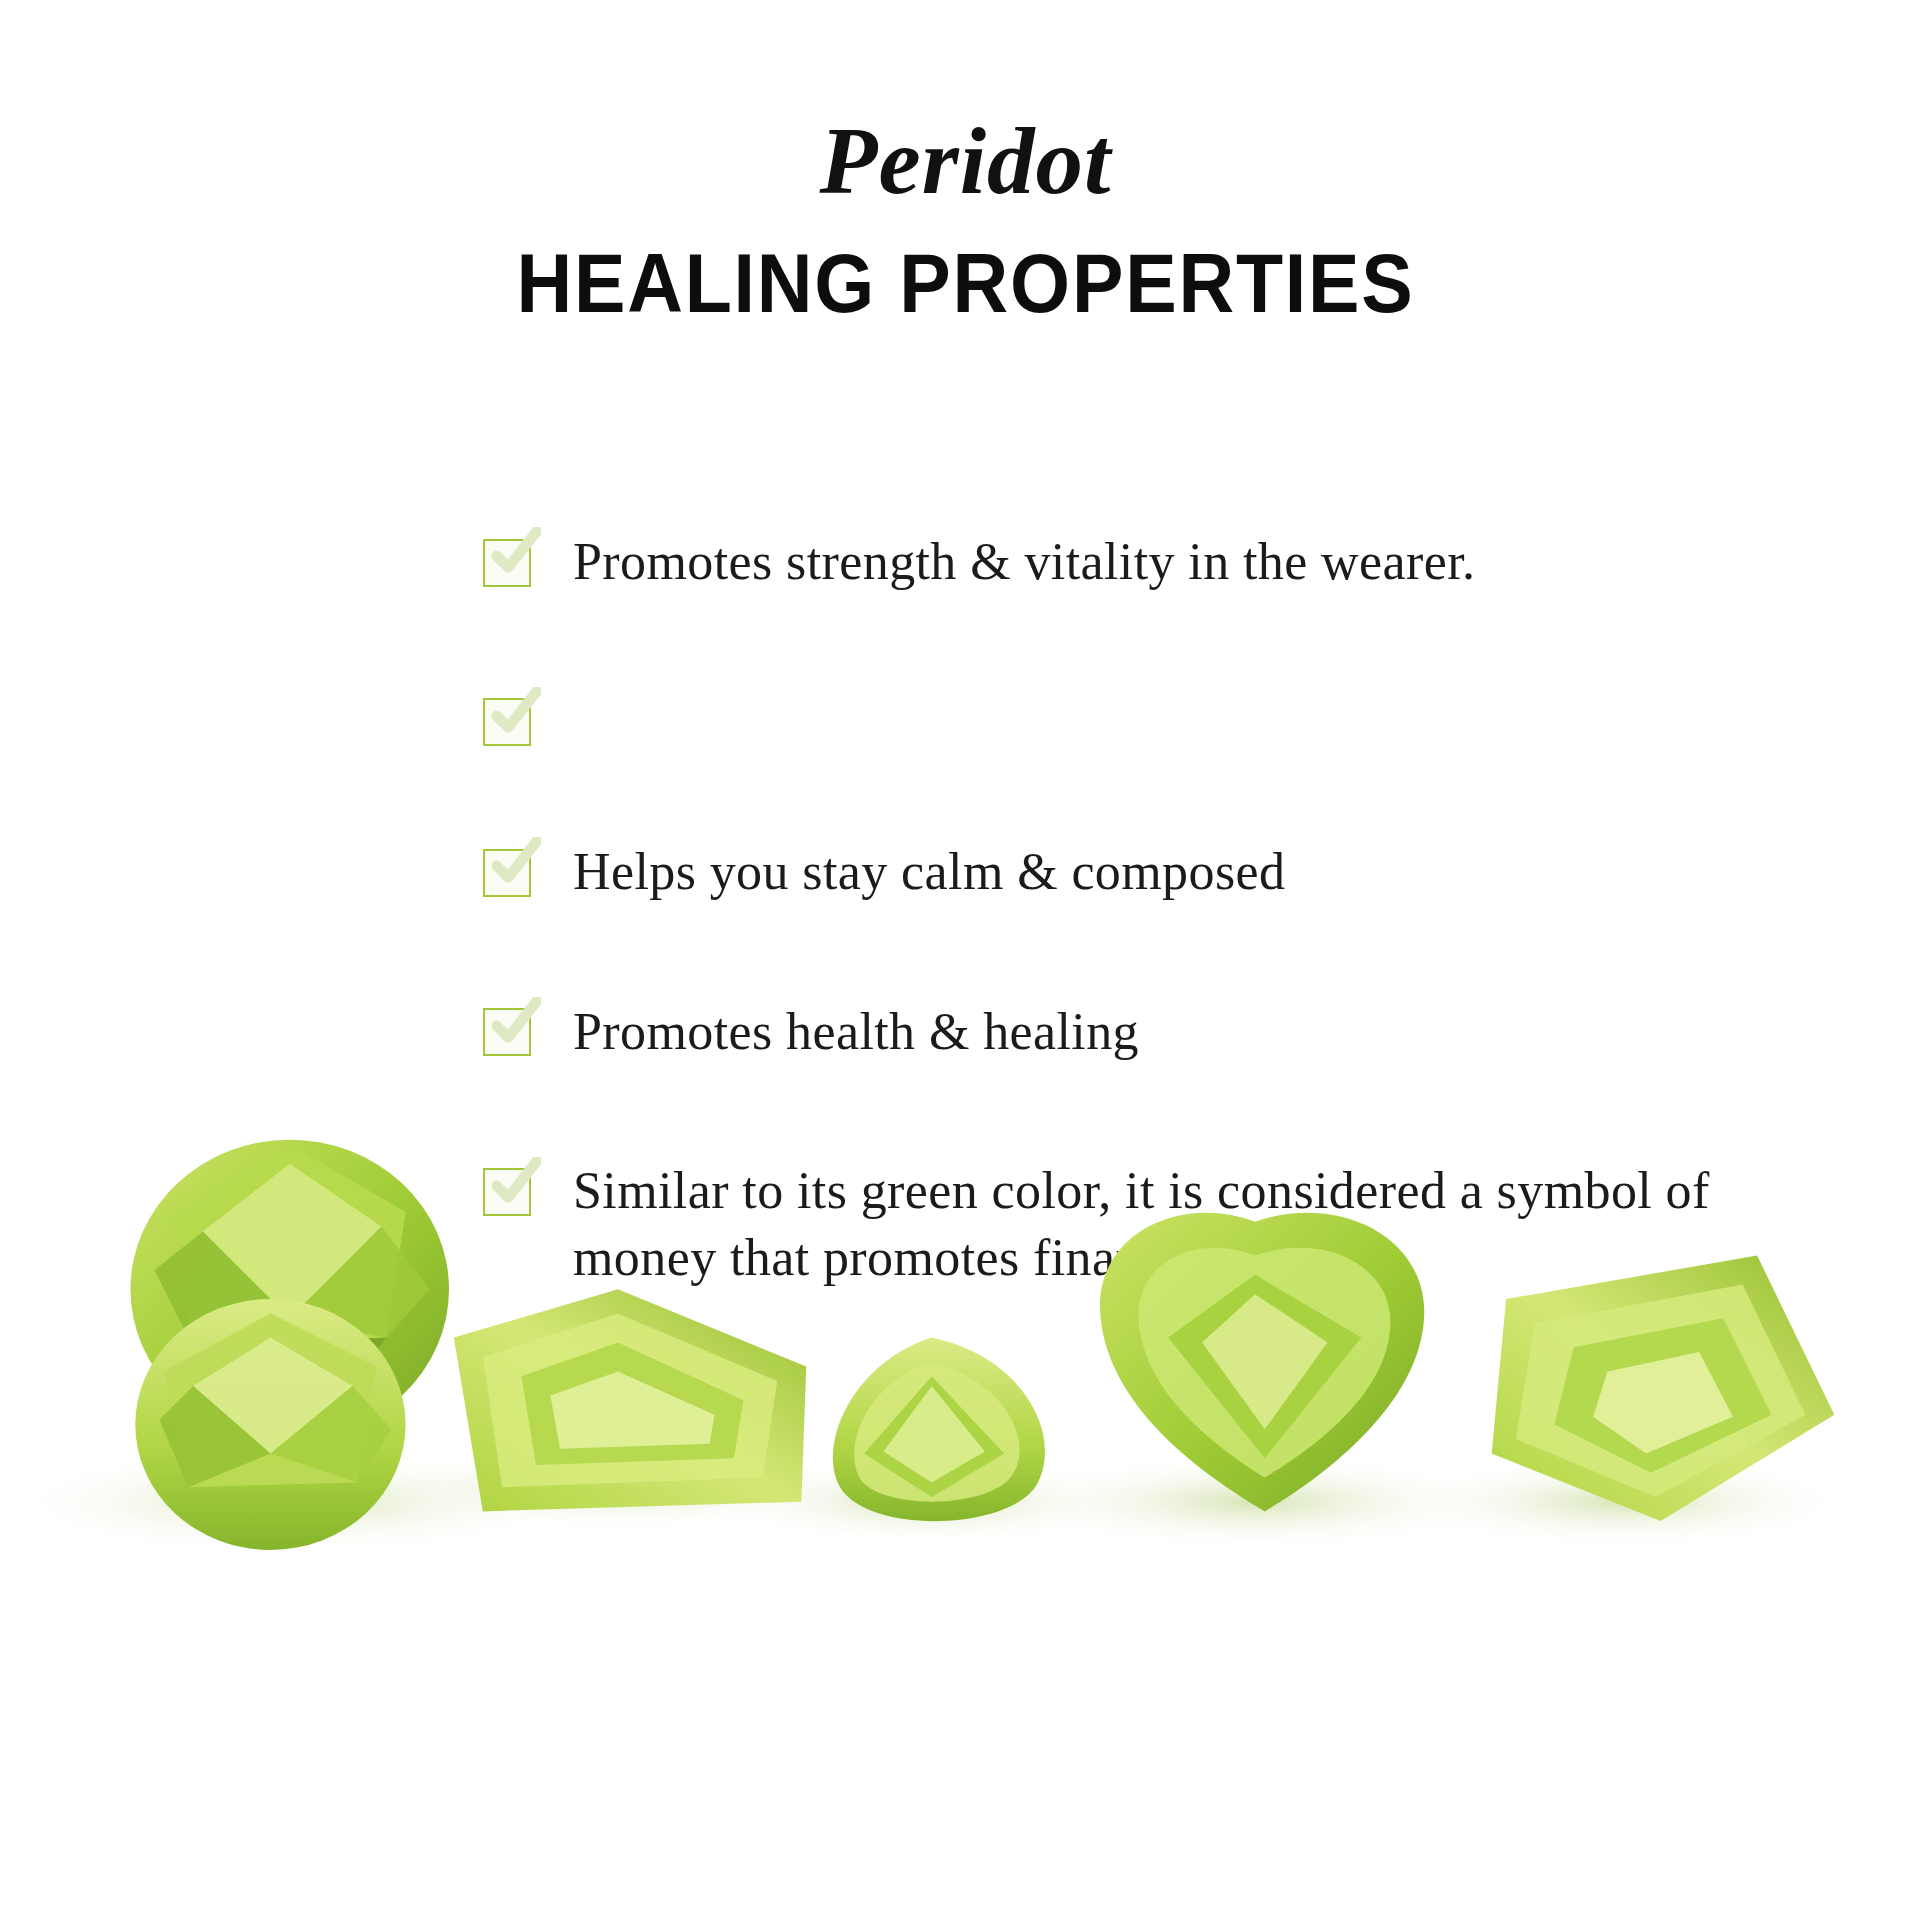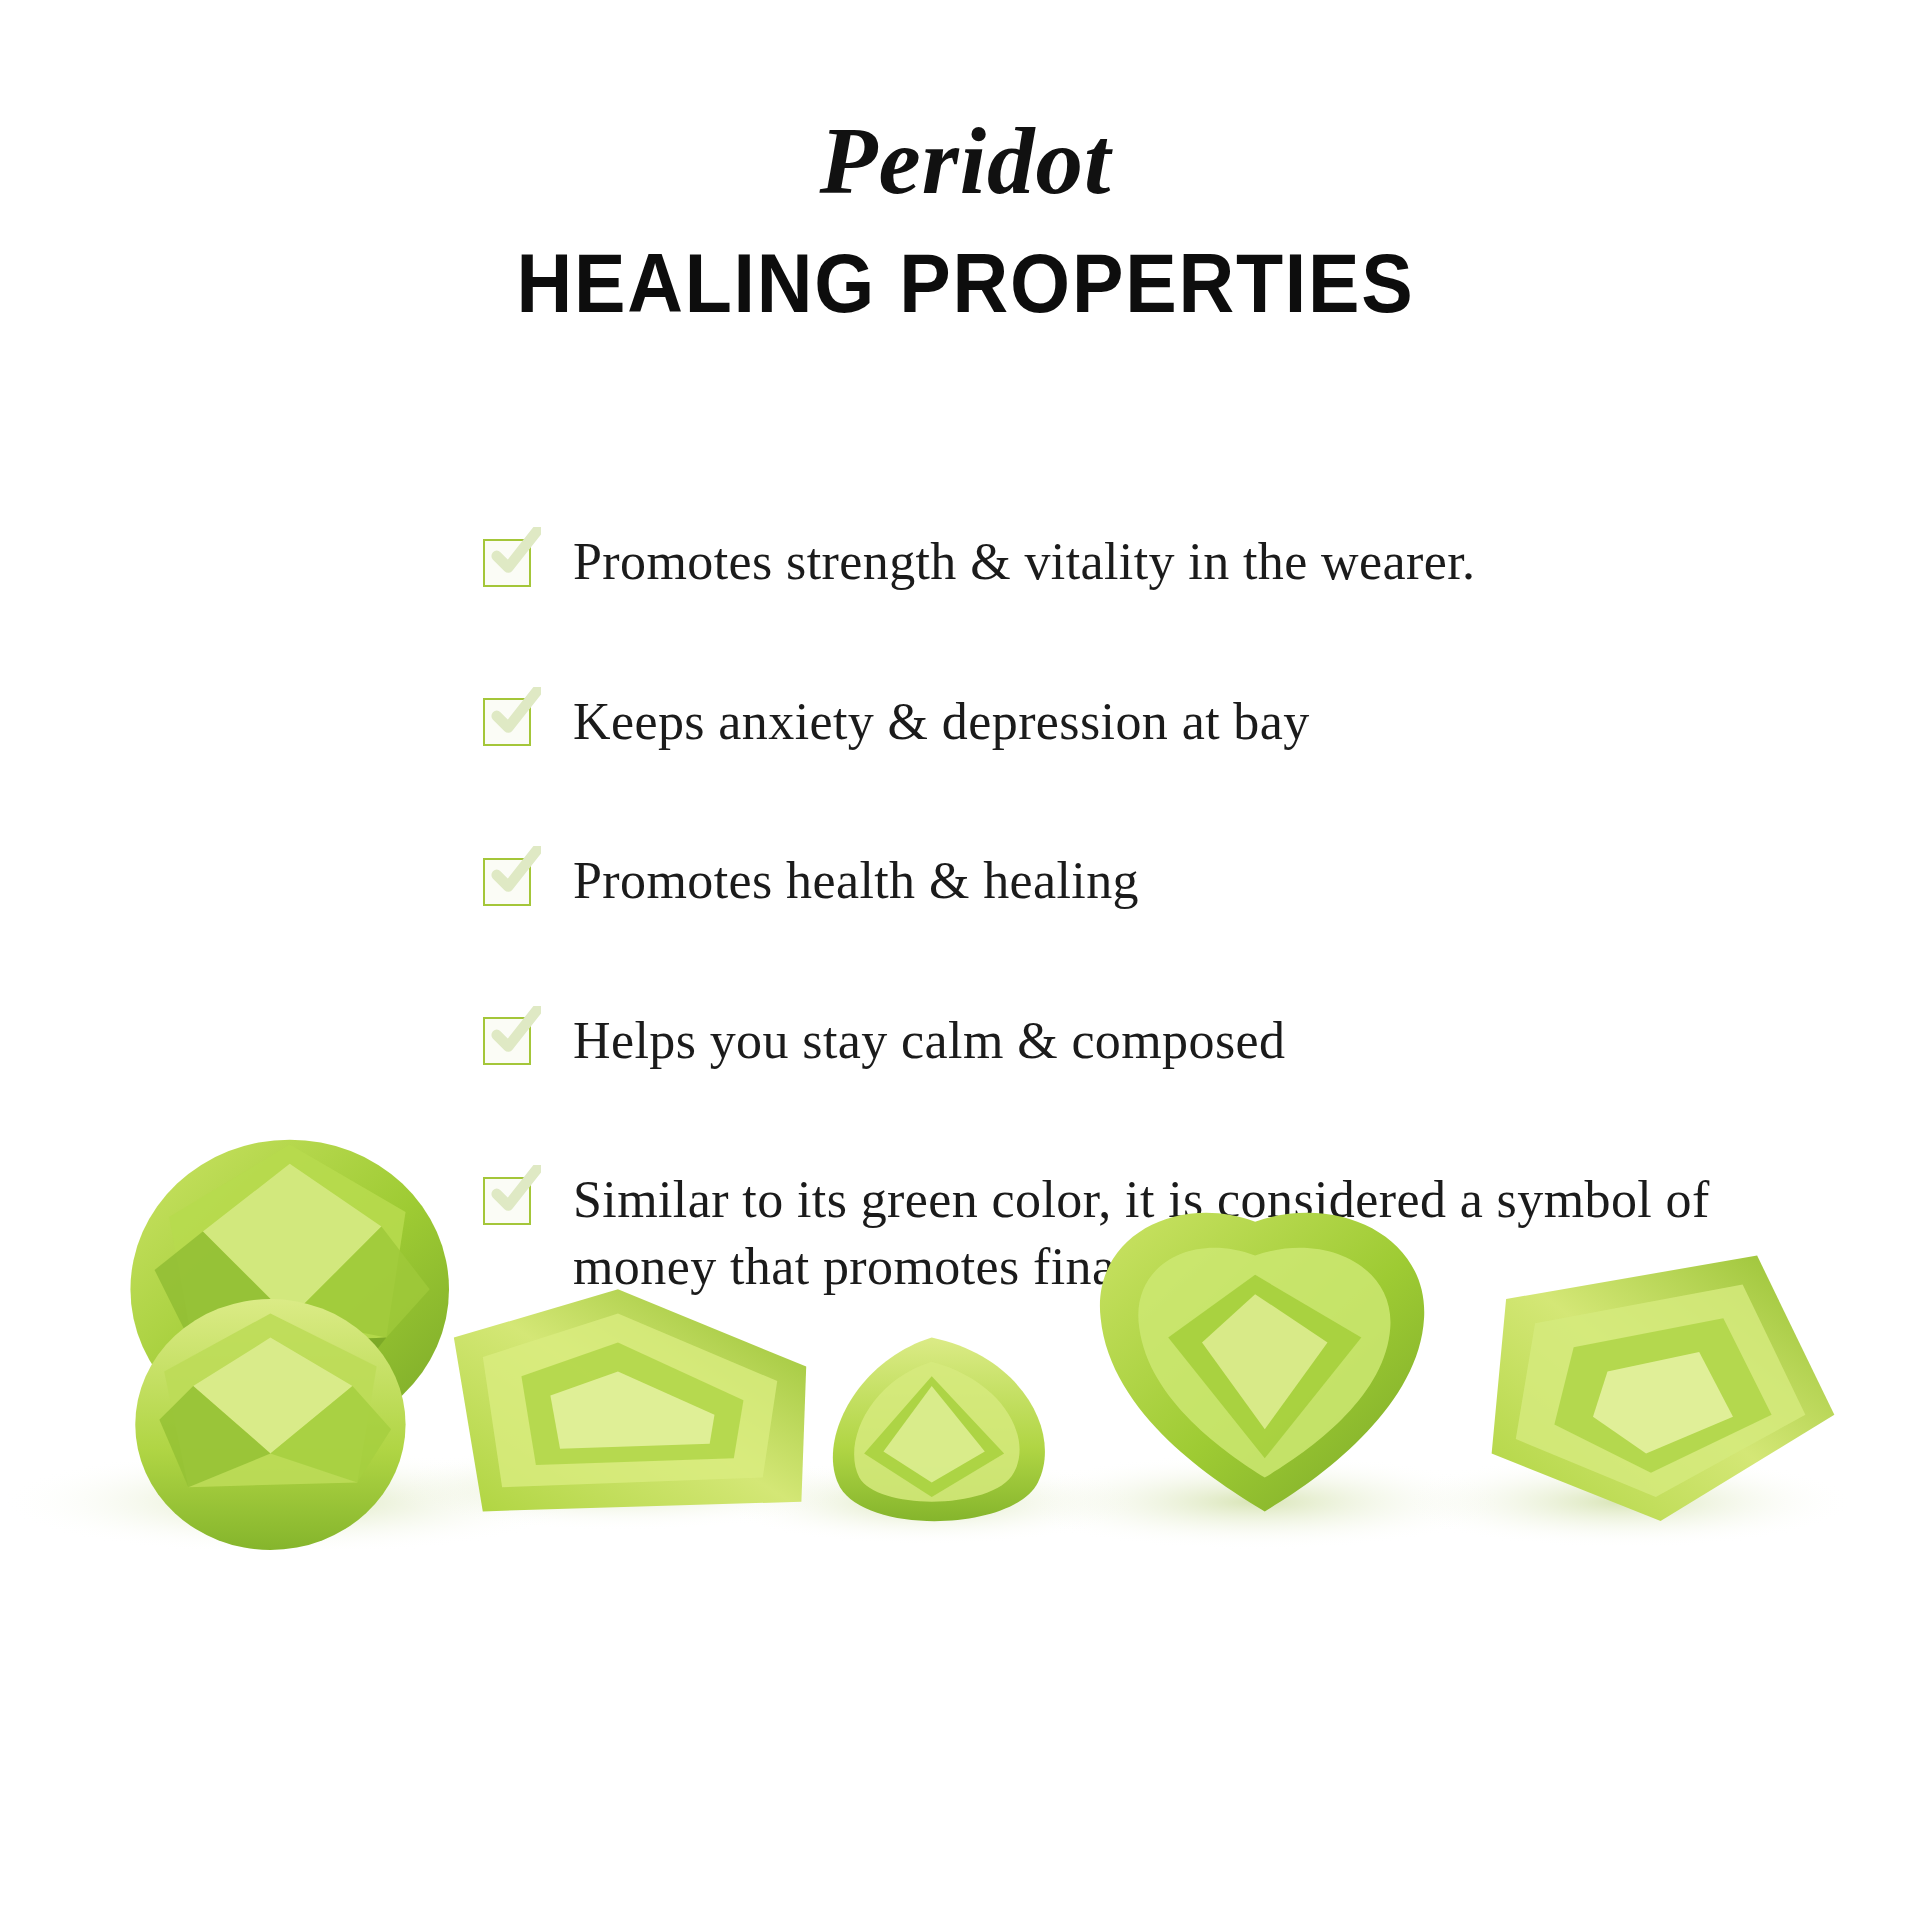--- a/index.html
+++ b/index.html
@@ -132,39 +132,38 @@
       </span>
       <span class="item-text">Promotes strength &amp; vitality in the wearer.</span>
     </li>
 
     <li class="list-item">
       <span class="check-box">
         <svg class="tick" viewBox="0 0 54 54" xmlns="http://www.w3.org/2000/svg">
           <path d="M8 30 L20 42 L50 4" fill="none" stroke="#dfe9c4" stroke-width="11" stroke-linecap="round" stroke-linejoin="round"></path>
         </svg>
       </span>
-      <span class="item-text">Keeps anxiety &amp; depression at bay</span>
+    </li>
+
+    <li class="list-item">
+      <span class="check-box">
+        <svg class="tick" viewBox="0 0 54 54" xmlns="http://www.w3.org/2000/svg">
+          <path d="M8 30 L20 42 L50 4" fill="none" stroke="#dfe9c4" stroke-width="11" stroke-linecap="round" stroke-linejoin="round"></path>
+        </svg>
+      </span>
+      <span class="item-text">Helps you stay calm &amp; composed</span>
     </li>
 
     <li class="list-item">
       <span class="check-box">
         <svg class="tick" viewBox="0 0 54 54" xmlns="http://www.w3.org/2000/svg">
           <path d="M8 30 L20 42 L50 4" fill="none" stroke="#dfe9c4" stroke-width="11" stroke-linecap="round" stroke-linejoin="round"></path>
         </svg>
       </span>
       <span class="item-text">Promotes health &amp; healing</span>
-    </li>
-
-    <li class="list-item">
-      <span class="check-box">
-        <svg class="tick" viewBox="0 0 54 54" xmlns="http://www.w3.org/2000/svg">
-          <path d="M8 30 L20 42 L50 4" fill="none" stroke="#dfe9c4" stroke-width="11" stroke-linecap="round" stroke-linejoin="round"></path>
-        </svg>
-      </span>
-      <span class="item-text">Helps you stay calm &amp; composed</span>
     </li>
 
     <li class="list-item">
       <span class="check-box">
         <svg class="tick" viewBox="0 0 54 54" xmlns="http://www.w3.org/2000/svg">
           <path d="M8 30 L20 42 L50 4" fill="none" stroke="#dfe9c4" stroke-width="11" stroke-linecap="round" stroke-linejoin="round"></path>
         </svg>
       </span>
       <span class="item-text">Similar to its green color, it is considered a symbol of money that promotes financial success.</span>
     </li>

